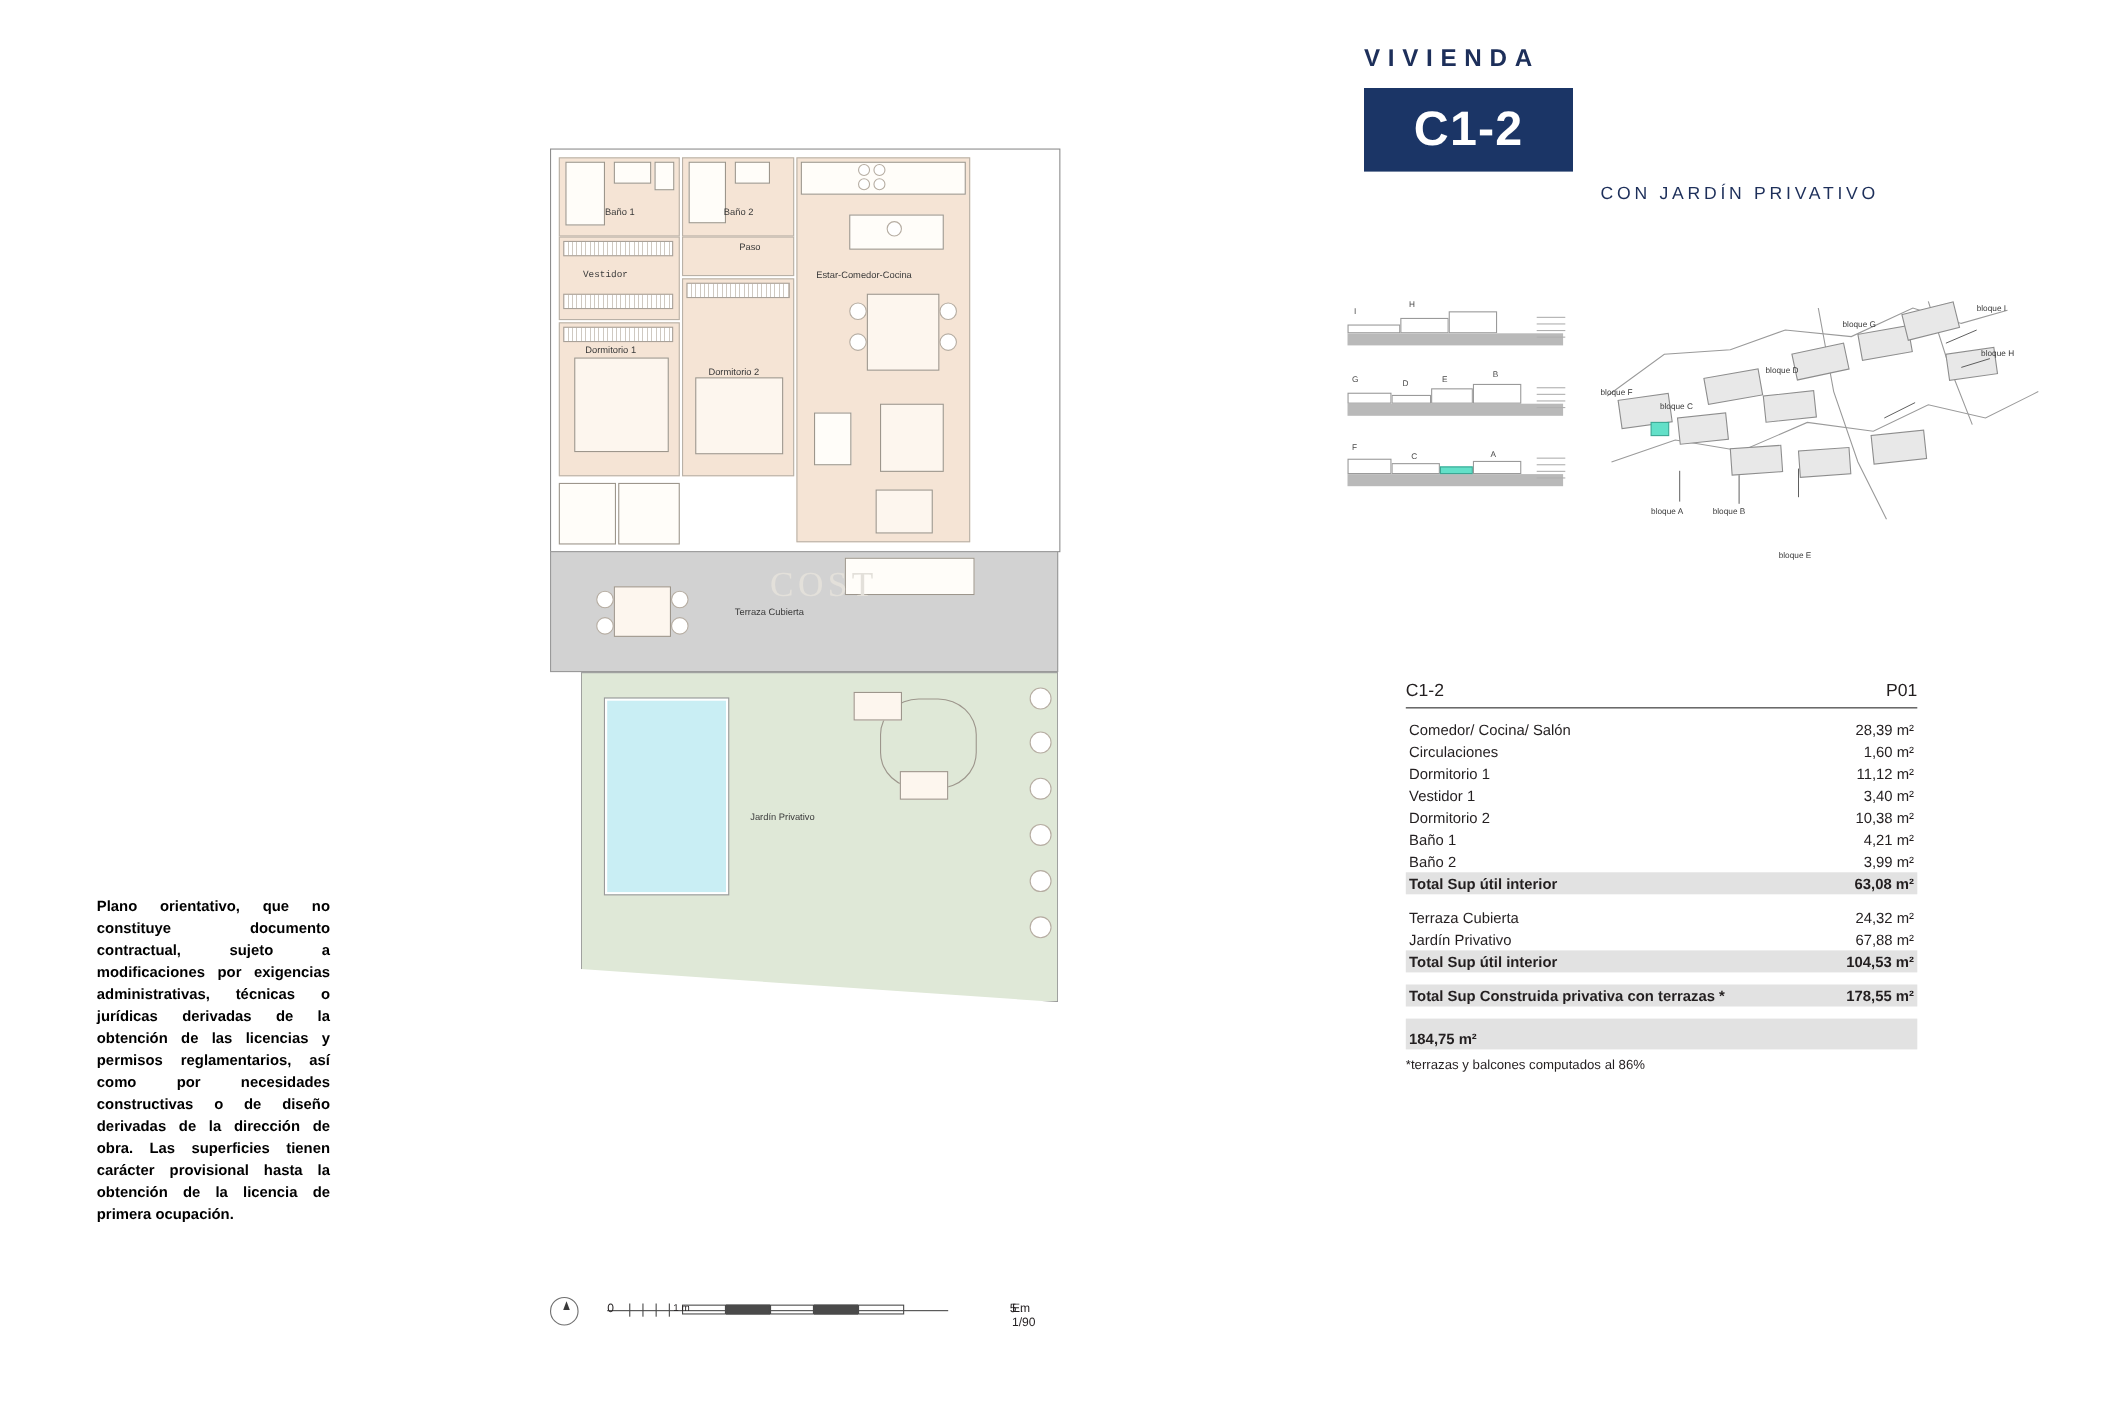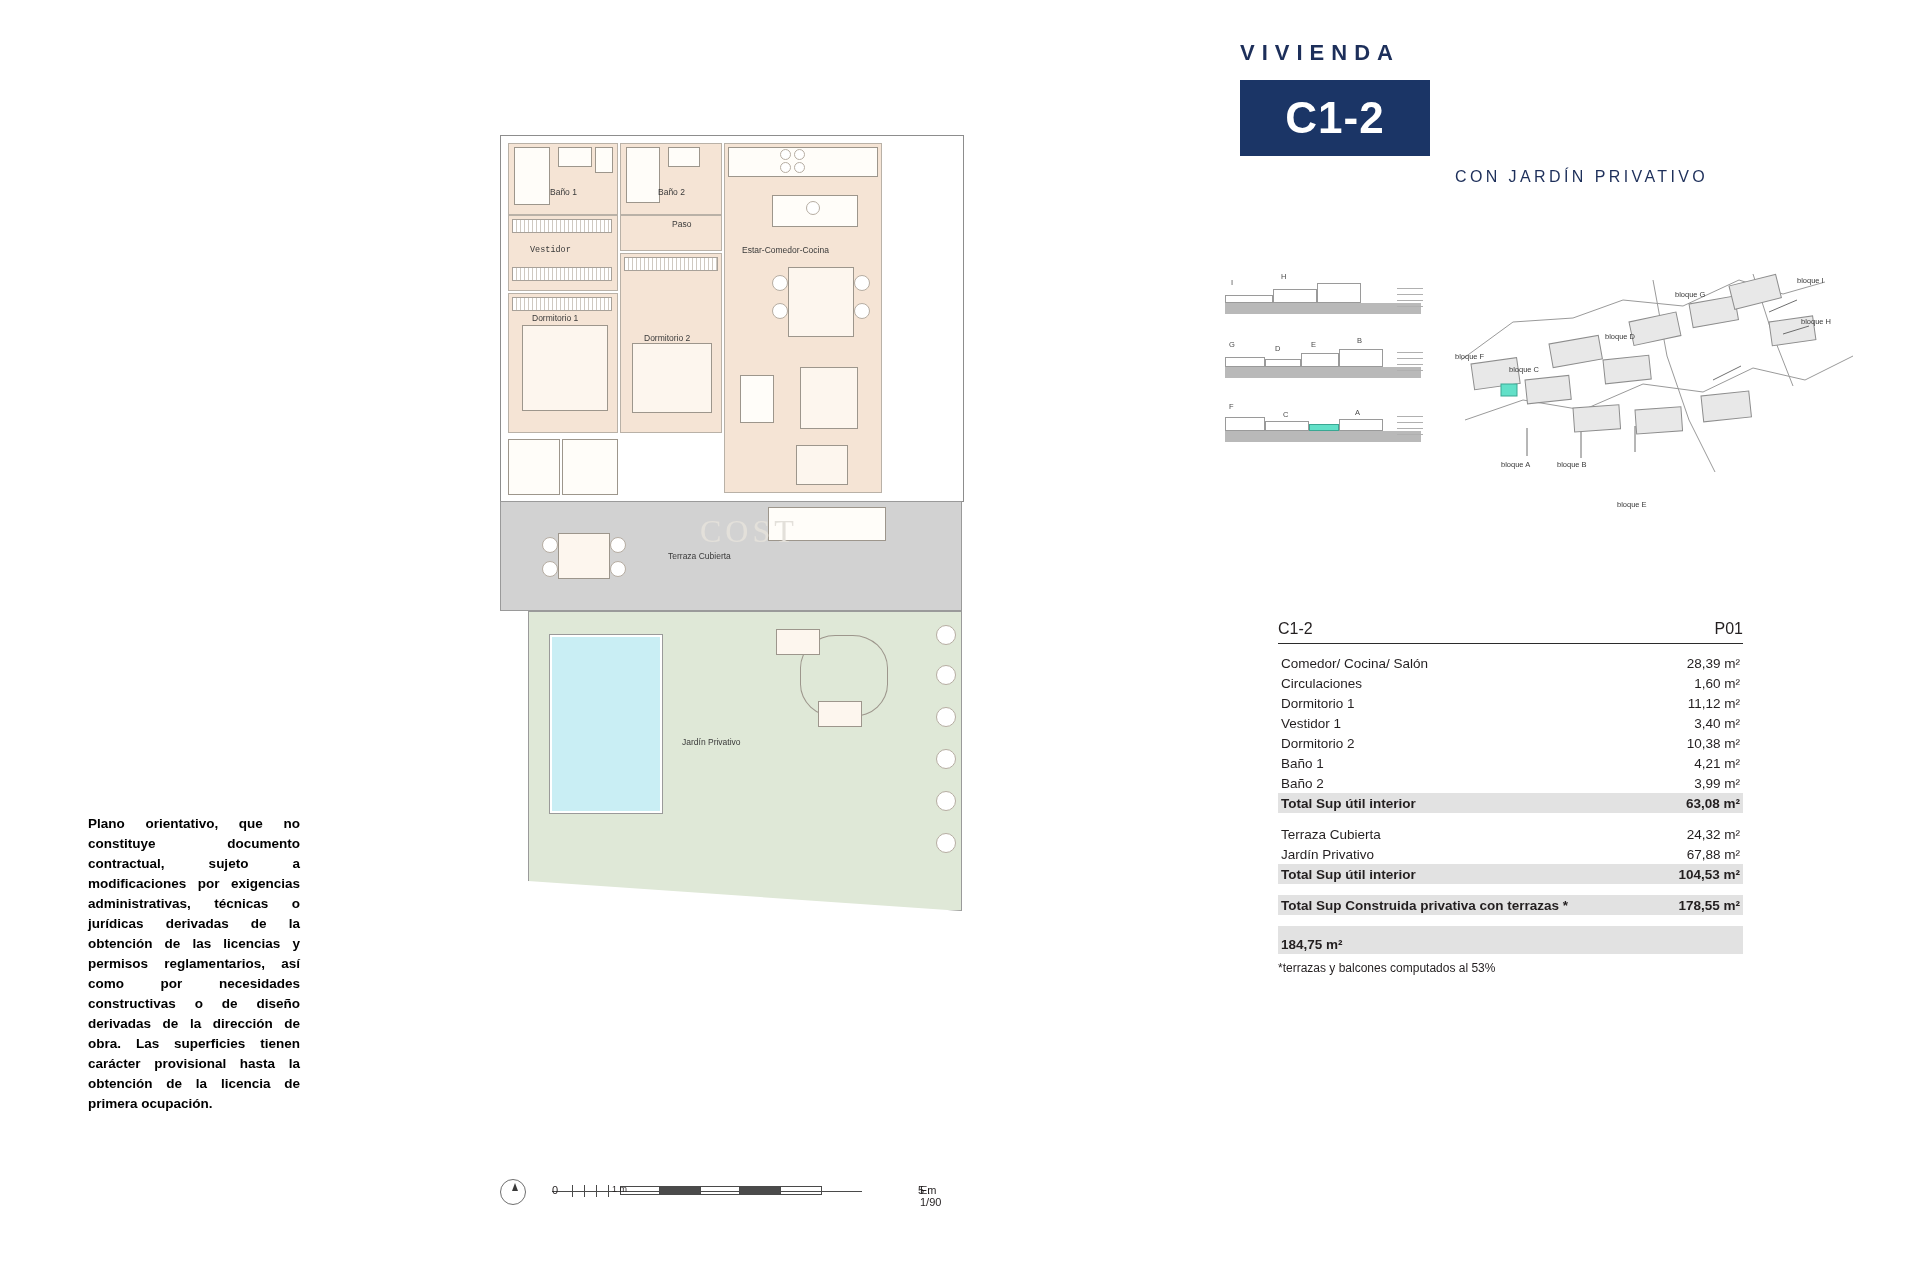--- a/index.html
+++ b/index.html
@@ -351,16 +351,16 @@
 
     <div class="t-row sum2">
       <span class="l">Total Sup Construida privativa con terrazas *</span>
       <span class="v">178,55 m²</span>
     </div>
 
     <div class="t-row sum2 two">
       <span class="v" style="padding-top:8px;">184,75 m²</span>
     </div>
 
-    <div class="t-note">*terrazas y balcones computados al 53%</div>
+    <div class="t-note">*terrazas y balcones computados al 86%</div>
   </div>
 
 </div>
 
 </body></html>

